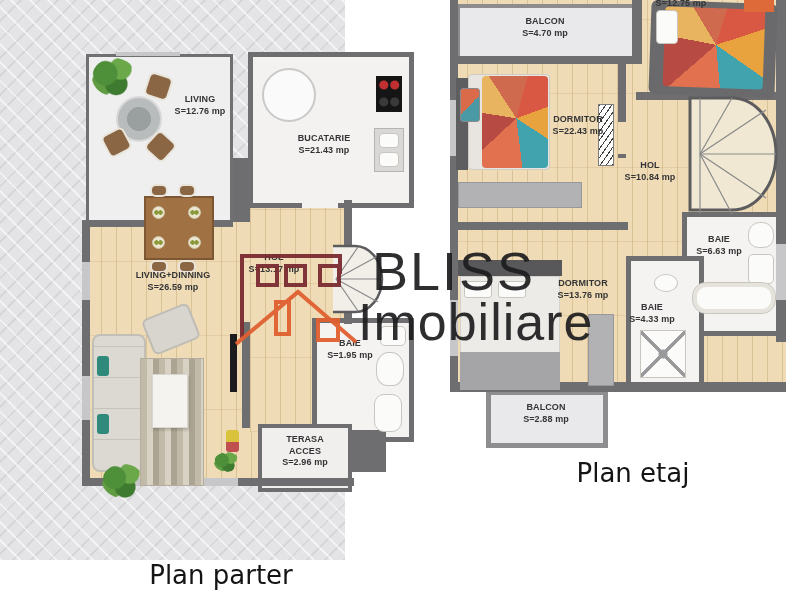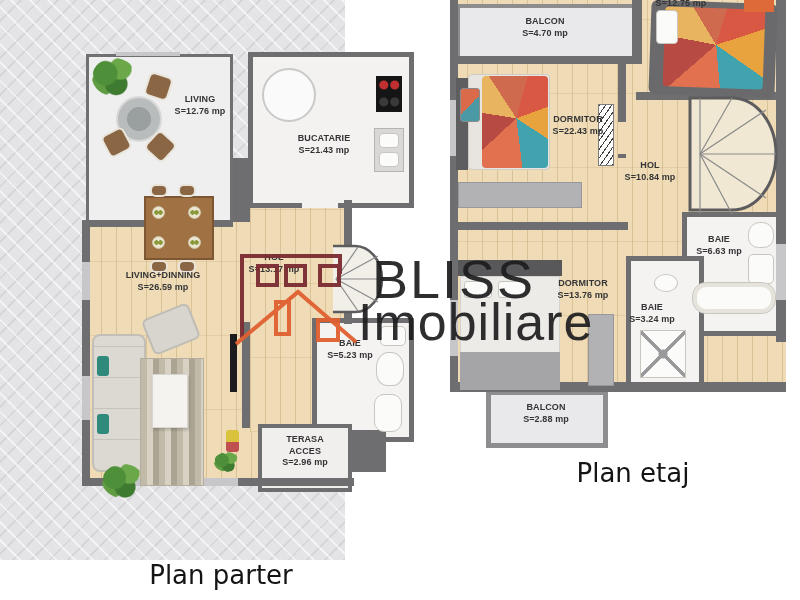--- a/index.html
+++ b/index.html
@@ -100,21 +100,21 @@
 
     <div class="furn" style="left:144px;top:196px;width:70px;height:64px;background:#a07143;border:2px solid #7d5633"></div>
     <div class="furn chairb" style="left:150px;top:184px;width:18px;height:13px"></div>
     <div class="furn chairb" style="left:178px;top:184px;width:18px;height:13px"></div>
     <div class="furn chairb" style="left:150px;top:260px;width:18px;height:13px"></div>
     <div class="furn chairb" style="left:178px;top:260px;width:18px;height:13px"></div>
     <div class="furn plate" style="left:152px;top:206px;width:13px;height:13px"></div>
     <div class="furn plate" style="left:188px;top:206px;width:13px;height:13px"></div>
     <div class="furn plate" style="left:152px;top:236px;width:13px;height:13px"></div>
     <div class="furn plate" style="left:188px;top:236px;width:13px;height:13px"></div>
-    <div class="room-label" style="left:96px;top:270px;width:134px">
+    <div class="room-label" style="left:106px;top:270px;width:134px">
       <span class="rn">LIVING+DINNING</span>
       <span class="ra">S=26.59 mp</span>
     </div>
     <div class="furn sofa" style="left:92px;top:334px;width:54px;height:138px"></div>
     <div class="furn pillow-teal" style="left:97px;top:356px;width:12px;height:20px"></div>
     <div class="furn pillow-teal" style="left:97px;top:414px;width:12px;height:20px"></div>
     <div class="furn" style="left:146px;top:310px;width:50px;height:38px;background:#d8d5ce;border:2px solid #bfbcb5;border-radius:6px;transform:rotate(-22deg)"></div>
     <div class="furn rug" style="left:140px;top:358px;width:64px;height:128px"></div>
     <div class="furn" style="left:152px;top:374px;width:36px;height:54px;background:#f5f3ef;border:1px solid #d9d6d0;box-shadow:1px 2px 3px rgba(0,0,0,.18)"></div>
     <div class="furn" style="left:230px;top:334px;width:7px;height:58px;background:#1c1c1e"></div>
@@ -136,21 +136,21 @@
         <line x1="6" y1="35" x2="28" y2="67"></line>
       </g>
     </svg>
 
     <div class="room" style="left:312px;top:318px;width:102px;height:124px;background:#f4f3f1"></div>
     <div class="furn white-fix" style="left:380px;top:326px;width:26px;height:20px;border-radius:5px"></div>
     <div class="furn white-fix" style="left:376px;top:352px;width:28px;height:34px;border-radius:45% 45% 40% 40%"></div>
     <div class="furn white-fix" style="left:374px;top:394px;width:28px;height:38px;border-radius:10px"></div>
     <div class="room-label" style="left:318px;top:338px;width:64px">
       <span class="rn">BAIE</span>
-      <span class="ra">S=5.23 mp</span>
+      <span class="ra">S=1.95 mp</span>
     </div>
 
     <div class="room" style="left:258px;top:424px;width:94px;height:68px;border-width:4px;background:#f0efed"></div>
     <div class="room-label wrap" style="left:264px;top:434px;width:82px">
       <span class="rn" style="width:60px;margin:0 auto">TERASA ACCES</span>
       <span class="ra">S=2.96 mp</span>
     </div>
 
     <div class="wall" style="left:82px;top:220px;width:8px;height:266px"></div>
     <div class="wall" style="left:82px;top:478px;width:272px;height:8px"></div>
@@ -234,21 +234,21 @@
     </div>
 
     <div class="room" style="left:626px;top:256px;width:78px;height:132px;background:#f4f3f1"></div>
     <div class="furn white-fix" style="left:654px;top:274px;width:24px;height:18px;border-radius:50%"></div>
     <div class="furn white-fix" style="left:640px;top:330px;width:46px;height:48px;
       background-image:linear-gradient(45deg, transparent 47%, #9a9a9c 47% 53%, transparent 53%),
       linear-gradient(-45deg, transparent 47%, #9a9a9c 47% 53%, transparent 53%),
       radial-gradient(circle at 50% 50%, #9a9a9c 0 4px, transparent 5px)"></div>
     <div class="room-label" style="left:624px;top:302px;width:56px">
       <span class="rn">BAIE</span>
-      <span class="ra">S=3.24 mp</span>
+      <span class="ra">S=4.33 mp</span>
     </div>
 
     <div class="balcony" style="left:486px;top:390px;width:122px;height:58px"></div>
     <div class="room-label" style="left:500px;top:402px;width:92px">
       <span class="rn">BALCON</span>
       <span class="ra">S=2.88 mp</span>
     </div>
 
     <div class="wall" style="left:450px;top:0;width:8px;height:390px"></div>
     <div class="wall" style="left:776px;top:0;width:10px;height:342px"></div>
@@ -273,17 +273,17 @@
         <rect x="24" y="20" width="19" height="19"></rect>
         <rect x="52" y="20" width="19" height="19"></rect>
         <rect x="86" y="20" width="19" height="19"></rect>
       </g>
       <g fill="none" stroke="#e06031" stroke-width="4">
         <polyline points="2,98 64,46 122,96"></polyline>
         <rect x="42" y="56" width="13" height="32"></rect>
         <rect x="84" y="74" width="20" height="20"></rect>
       </g>
     </svg>
-    <div class="wm wm-1" style="left:372px;top:252px">BLISS</div>
+    <div class="wm wm-1" style="left:372px;top:244px">BLISS</div>
     <div class="wm wm-2" style="left:358px;top:296px">Imobiliare</div>
   </div>
 
 </div>
 
 </body></html>

